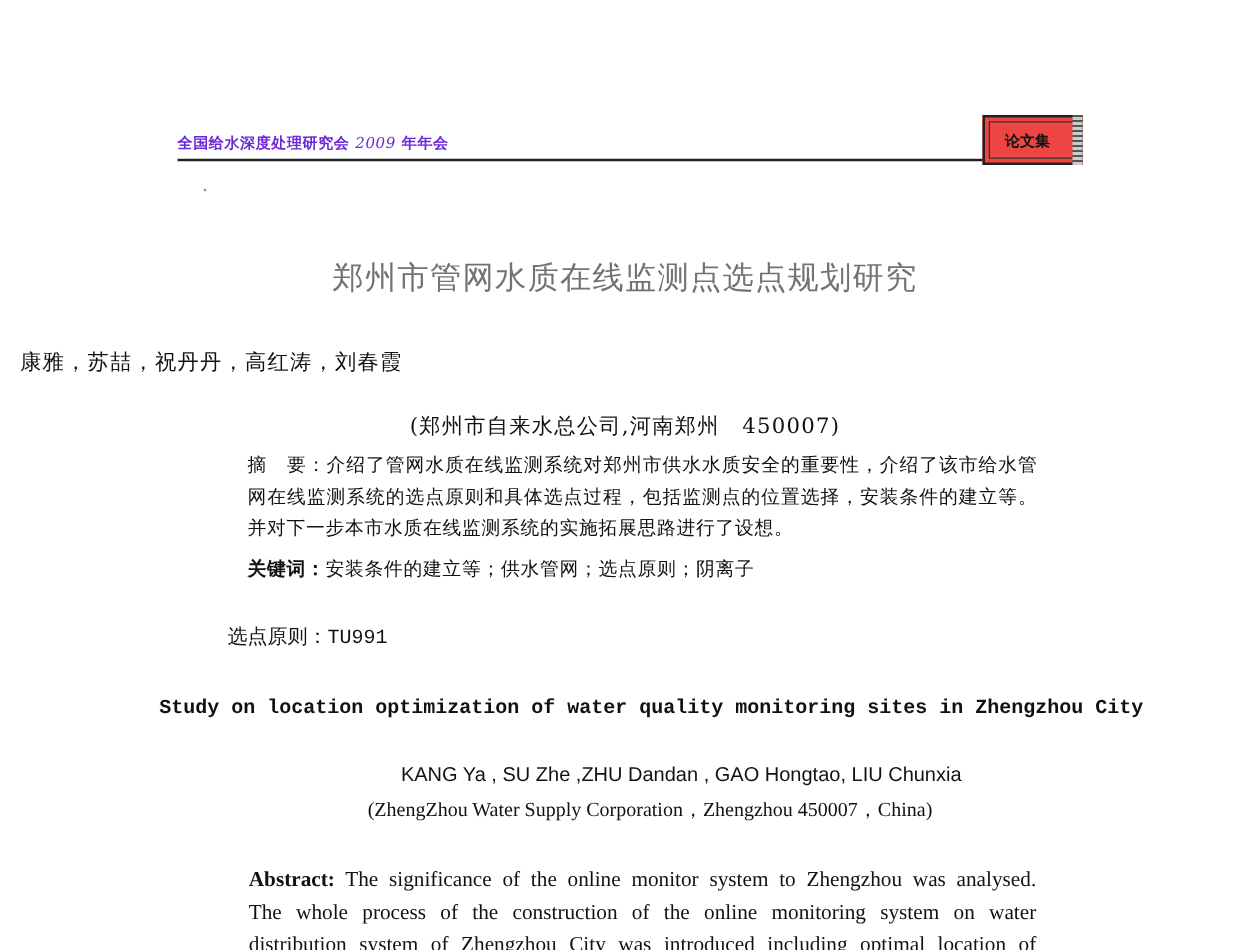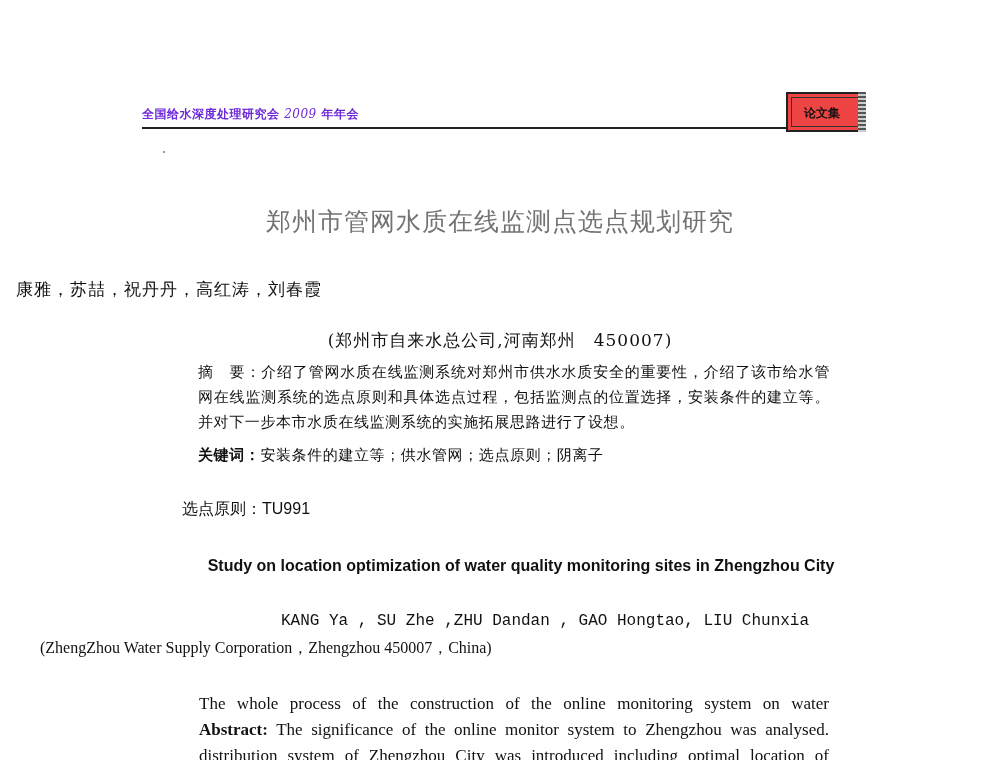--- a/index.html
+++ b/index.html
@@ -130,47 +130,47 @@
       margin-top: 42px;
     }
     .clc {
       position: absolute;
       left: 182px;
       top: 499px;
       font-size: 16px;
       font-family: "DejaVu Sans", sans-serif;
     }
     .clc .code {
+      font-family: Liberation Mono, monospace;
+    }
+    .title-en {
+      position: absolute;
+      left: 0; right: 0;
+      top: 557px;
+      text-align: center;
+      font-family: Liberation Mono, monospace;
+      font-weight: bold;
+      font-size: 16px;
+      padding-left: 42px;
+    }
+    .authors-en {
+      position: absolute;
+      left: 0; right: 0;
+      top: 612px;
+      text-align: center;
       font-family: Liberation Sans, sans-serif;
-    }
-    .title-en {
-      position: absolute;
-      left: 0; right: 0;
-      top: 557px;
-      text-align: center;
-      font-family: Liberation Sans, sans-serif;
-      font-weight: bold;
-      font-size: 16px;
-      padding-left: 42px;
-    }
-    .authors-en {
-      position: absolute;
-      left: 0; right: 0;
-      top: 612px;
-      text-align: center;
-      font-family: Liberation Mono, monospace;
       font-size: 16px;
       padding-left: 74px;
       margin-left: 16px;
     }
     .affil-en {
       position: absolute;
       left: 0; right: 0;
       top: 638px;
-      text-align: left;
+      text-align: center;
       font-family: "Liberation Serif", serif;
       font-size: 16px;
       padding-left: 40px;
     }
     .abstract-en {
       position: absolute;
       left: 199px;
       top: 691px;
       width: 630px;
       font-family: "Liberation Serif", serif;
@@ -217,16 +217,16 @@
 
 <div class="clc">
   <span>选点原则：</span><span class="code">TU991</span>
 </div>
 
 <div class="title-en">Study on location optimization of water quality monitoring sites in Zhengzhou City</div>
 <div class="authors-en">KANG Ya , SU Zhe ,ZHU Dandan , GAO Hongtao, LIU Chunxia</div>
 <div class="affil-en">(ZhengZhou Water Supply Corporation，Zhengzhou 450007，China)</div>
 
 <div class="abstract-en">
+  <span class="line"><span class="label">Abstract:</span> <span>The significance of the online monitor system to Zhengzhou was analysed.</span></span>
   <span class="line">The whole process of the construction of the online monitoring system on water</span>
-  <span class="line"><span class="label">Abstract:</span> <span>The significance of the online monitor system to Zhengzhou was analysed.</span></span>
   <span class="line">distribution system of Zhengzhou City was introduced including optimal location of</span>
 </div>
 
 </body></html>

